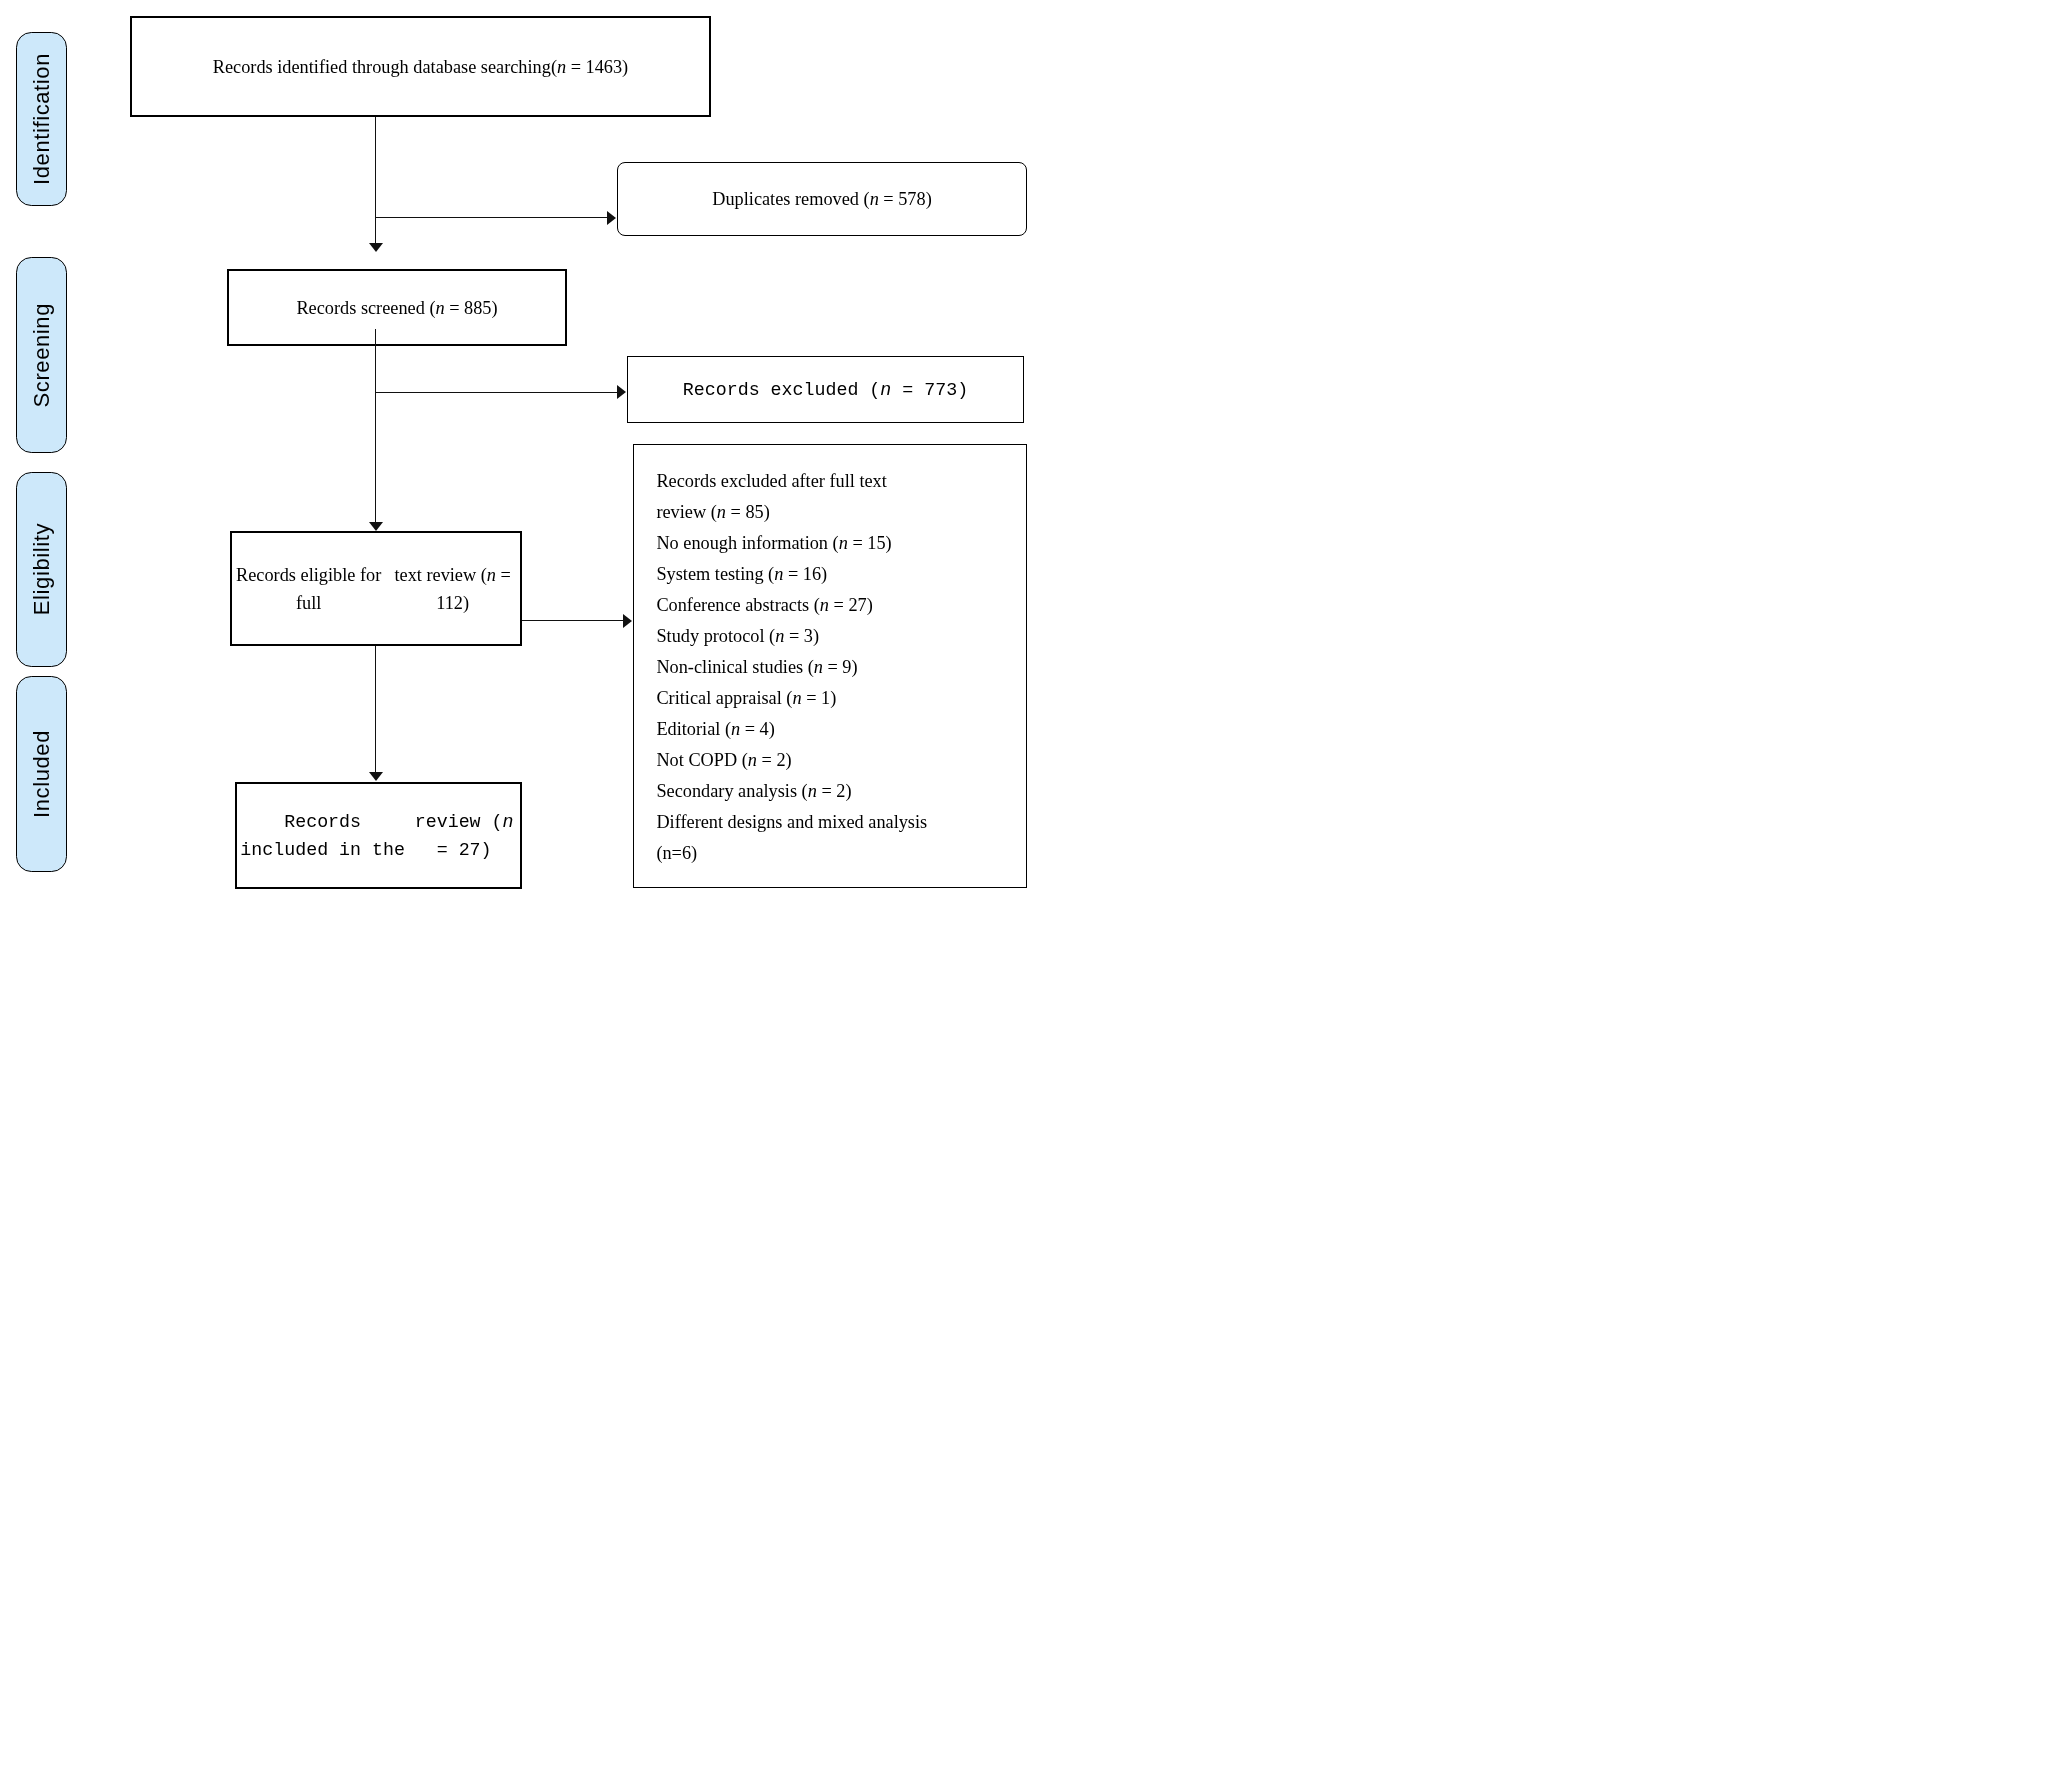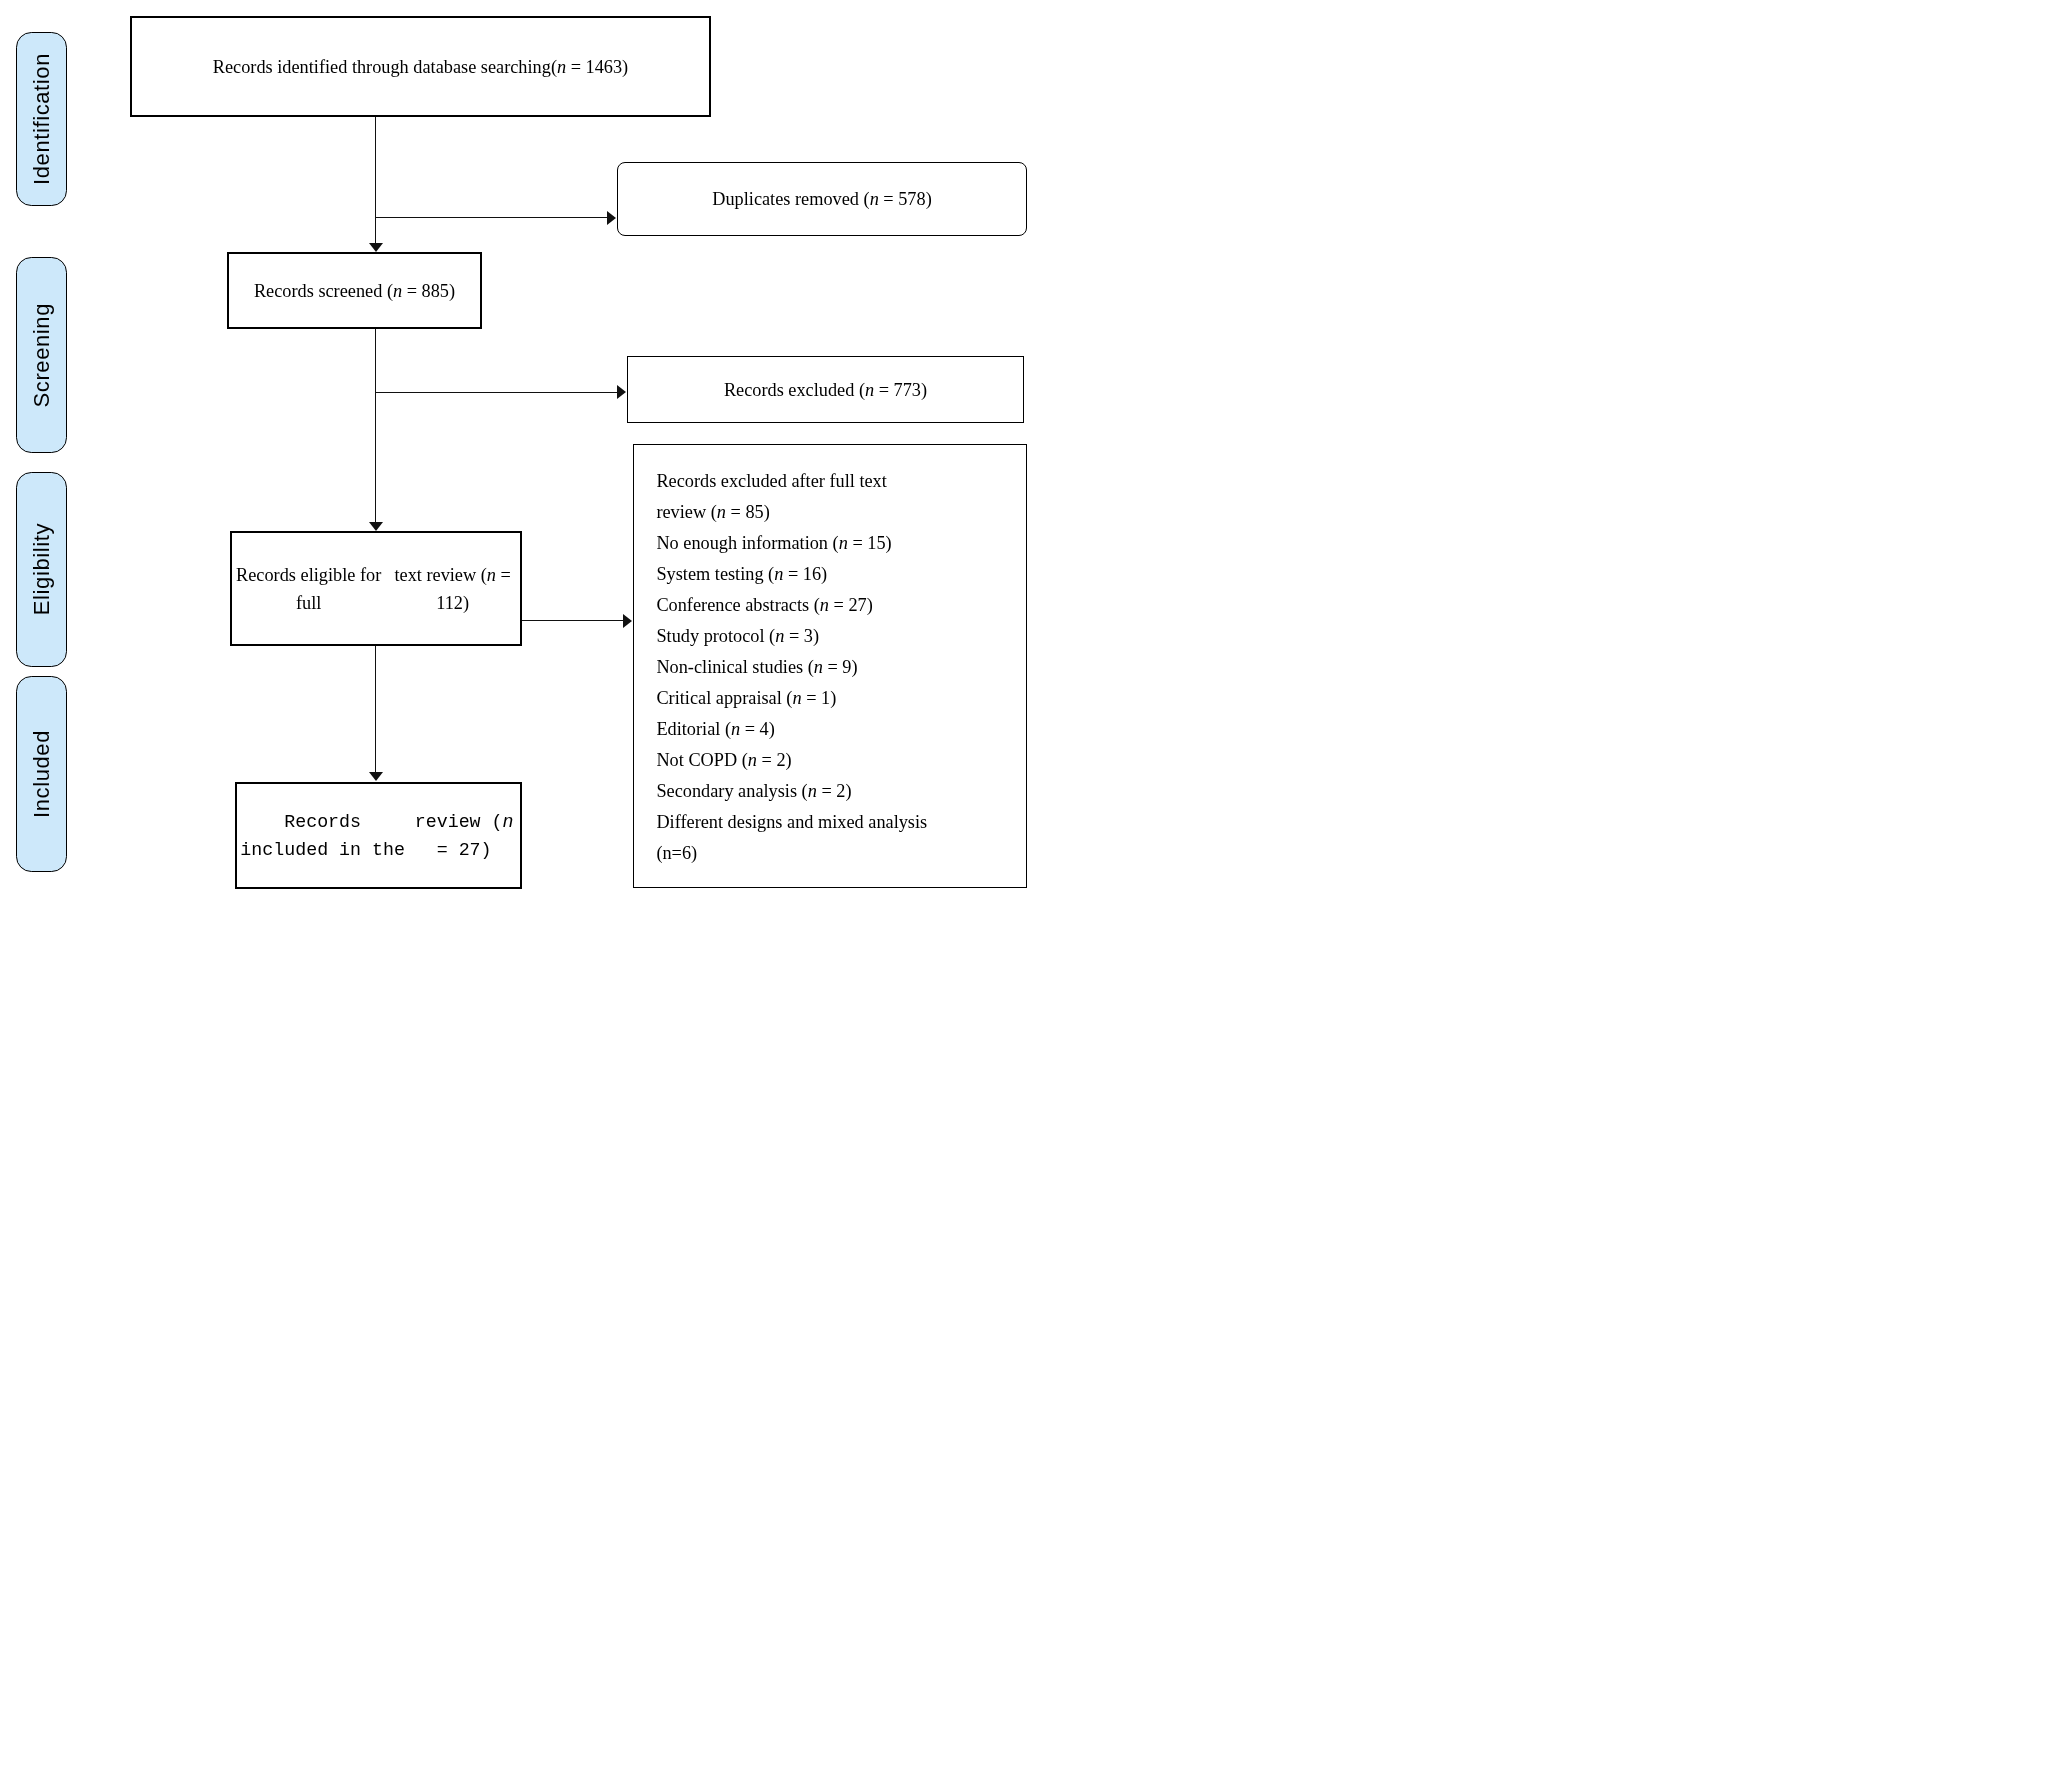--- a/index.html
+++ b/index.html
@@ -116,25 +116,25 @@
 
   <div class="flow-box" style="left:130px;top:16px;width:581px;height:101px;">
     <p><span>Records identified through database searching</span></p>
     <p><span>(</span><span class="nvar">n</span><span> = 1463)</span></p>
   </div>
 
   <div class="flow-box thin" style="left:617px;top:162px;width:410px;height:74px;border-radius:8px;">
     <p><span>Duplicates removed (</span><span class="nvar">n</span><span> = 578)</span></p>
   </div>
 
-  <div class="flow-box" style="left:227px;top:252px;width:255px;height:77px;">
+  <div class="flow-box" style="left:227px;top:269px;width:340px;height:77px;">
     <p><span>Records screened (</span><span class="nvar">n</span><span> = 885)</span></p>
   </div>
 
-  <div class="flow-box thin" style="left:627px;top:356px;width:397px;height:67px;">
+  <div class="flow-box thin" style="left:627px;top:356px;width:397px;height:67px;font-family:Liberation Mono, monospace;">
     <p><span>Records excluded (</span><span class="nvar">n</span><span> = 773)</span></p>
   </div>
 
   <div class="flow-box" style="left:230px;top:531px;width:292px;height:115px;">
     <p><span>Records eligible for full</span></p>
     <p><span>text review (</span><span class="nvar">n</span><span> = 112)</span></p>
   </div>
 
   <div class="flow-box" style="left:235px;top:782px;width:287px;height:107px;font-family:Liberation Mono, monospace;">
     <p><span>Records included in the</span></p>

